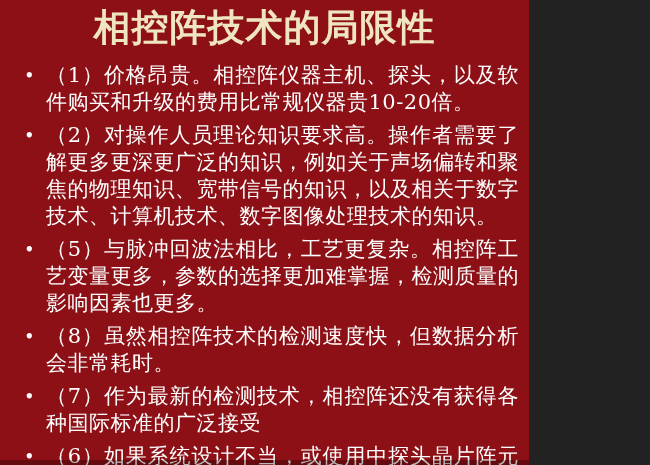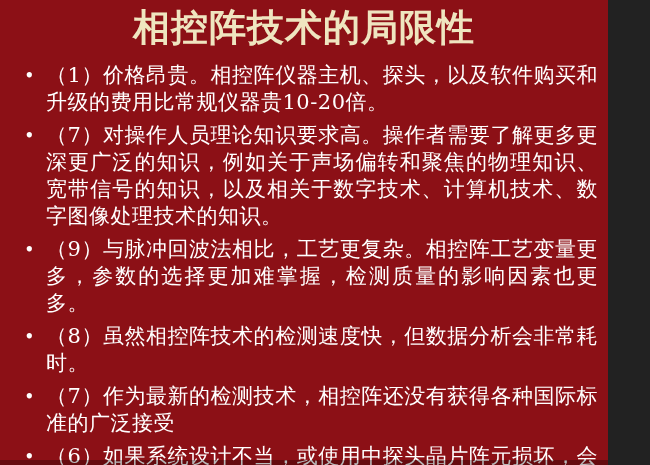--- a/index.html
+++ b/index.html
@@ -2,21 +2,21 @@
 <html><head>
 <meta charset="utf-8">
 <style>
   html, body {
     margin: 0;
     padding: 0;
     background: #222;
   }
   .slide {
     position: relative;
-    width: 608px;
+    width: 529px;
     height: 465px;
     background: var(--bg-color, #8C1016);
     overflow: hidden;
     font-family: "DejaVu Serif", "Liberation Serif", serif;
     box-sizing: border-box;
   }
   .slide-title {
     margin: 0;
     padding-top: 5px;
     text-align: center;
@@ -68,25 +68,25 @@
 <div class="slide" style="--bg-color: #8C1016; --title-color: #EFE5C0; --body-color: #FFFFFF;">
   <h1 class="slide-title">相控阵技术的局限性</h1>
 
   <ul class="bullet-list">
     <li class="bullet-item">
       <span class="bullet-icon">•</span>
       <span class="bullet-text">（1）价格昂贵。相控阵仪器主机、探头，以及软件购买和升级的费用比常规仪器贵10-20倍。</span>
     </li>
     <li class="bullet-item">
       <span class="bullet-icon">•</span>
-      <span class="bullet-text">（7）对操作人员理论知识要求高。操作者需要了解更多更深更广泛的知识，例如关于声场偏转和聚焦的物理知识、宽带信号的知识，以及相关于数字技术、计算机技术、数字图像处理技术的知识。</span>
+      <span class="bullet-text">（2）对操作人员理论知识要求高。操作者需要了解更多更深更广泛的知识，例如关于声场偏转和聚焦的物理知识、宽带信号的知识，以及相关于数字技术、计算机技术、数字图像处理技术的知识。</span>
     </li>
     <li class="bullet-item">
       <span class="bullet-icon">•</span>
-      <span class="bullet-text">（9）与脉冲回波法相比，工艺更复杂。相控阵工艺变量更多，参数的选择更加难掌握，检测质量的影响因素也更多。</span>
+      <span class="bullet-text">（5）与脉冲回波法相比，工艺更复杂。相控阵工艺变量更多，参数的选择更加难掌握，检测质量的影响因素也更多。</span>
     </li>
     <li class="bullet-item">
       <span class="bullet-icon">•</span>
       <span class="bullet-text">（8）虽然相控阵技术的检测速度快，但数据分析会非常耗时。</span>
     </li>
     <li class="bullet-item">
       <span class="bullet-icon">•</span>
       <span class="bullet-text">（7）作为最新的检测技术，相控阵还没有获得各种国际标准的广泛接受</span>
     </li>
     <li class="bullet-item">

